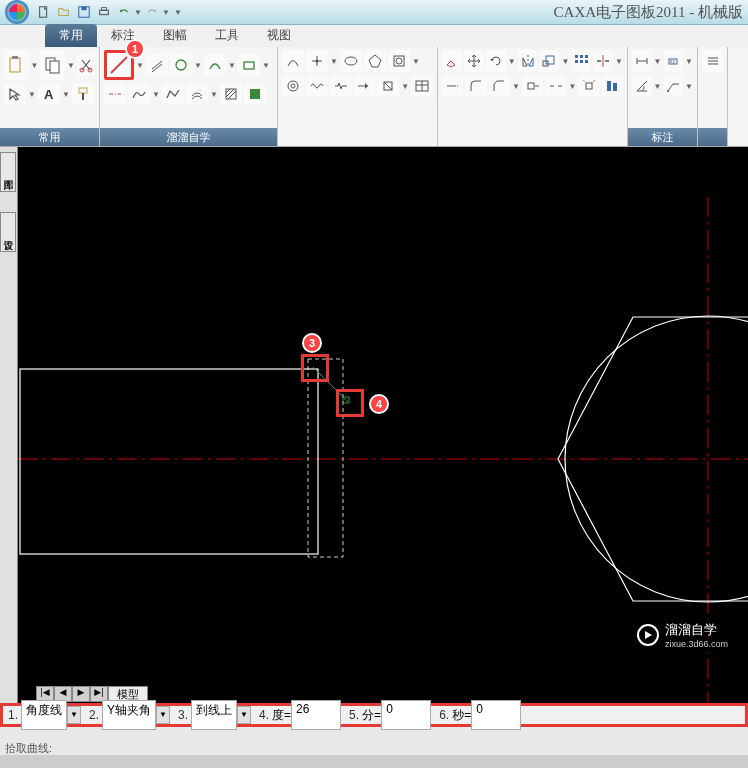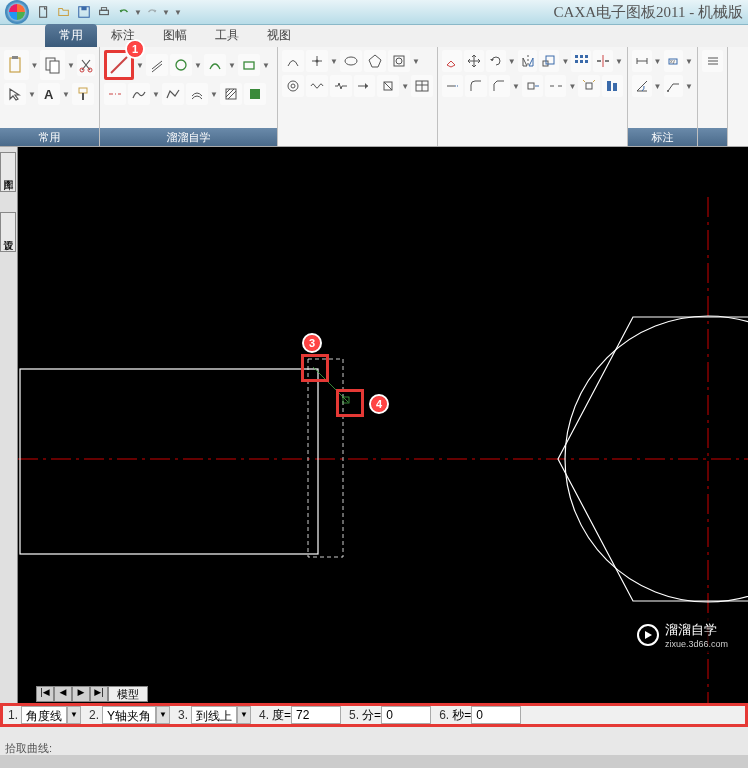--- a/index.html
+++ b/index.html
@@ -237,21 +237,21 @@
       align-items: center;
       margin-right: 8px;
     }
     .input-item .num { color: #333; margin-right: 3px; }
     .input-item .val {
       background: #fff;
       border: 1px solid #aaa;
       padding: 1px 4px;
       min-width: 40px;
       display: inline-block;
-      height: 18px;
+      height: 30px;
     }
     .input-item .dd {
       width: 14px; height: 18px;
       background: #e0e0e0;
       border: 1px solid #aaa;
       font-size: 8px;
       text-align: center;
       line-height: 16px;
       cursor: pointer;
     }
@@ -772,21 +772,21 @@
     <span class="dd">▼</span>
   </div>
   <div class="input-item">
     <span class="num">3.</span>
     <span class="val">到线上</span>
     <span class="dd">▼</span>
   </div>
   <div class="input-item">
     <span class="num">4.</span>
     <span>度=</span>
-    <span class="val" style="min-width:50px">72</span>
+    <span class="val" style="min-width:50px">26</span>
   </div>
   <div class="input-item">
     <span class="num">5.</span>
     <span>分=</span>
     <span class="val" style="min-width:50px">0</span>
   </div>
   <div class="input-item">
     <span class="num">6.</span>
     <span>秒=</span>
     <span class="val" style="min-width:50px">0</span>

